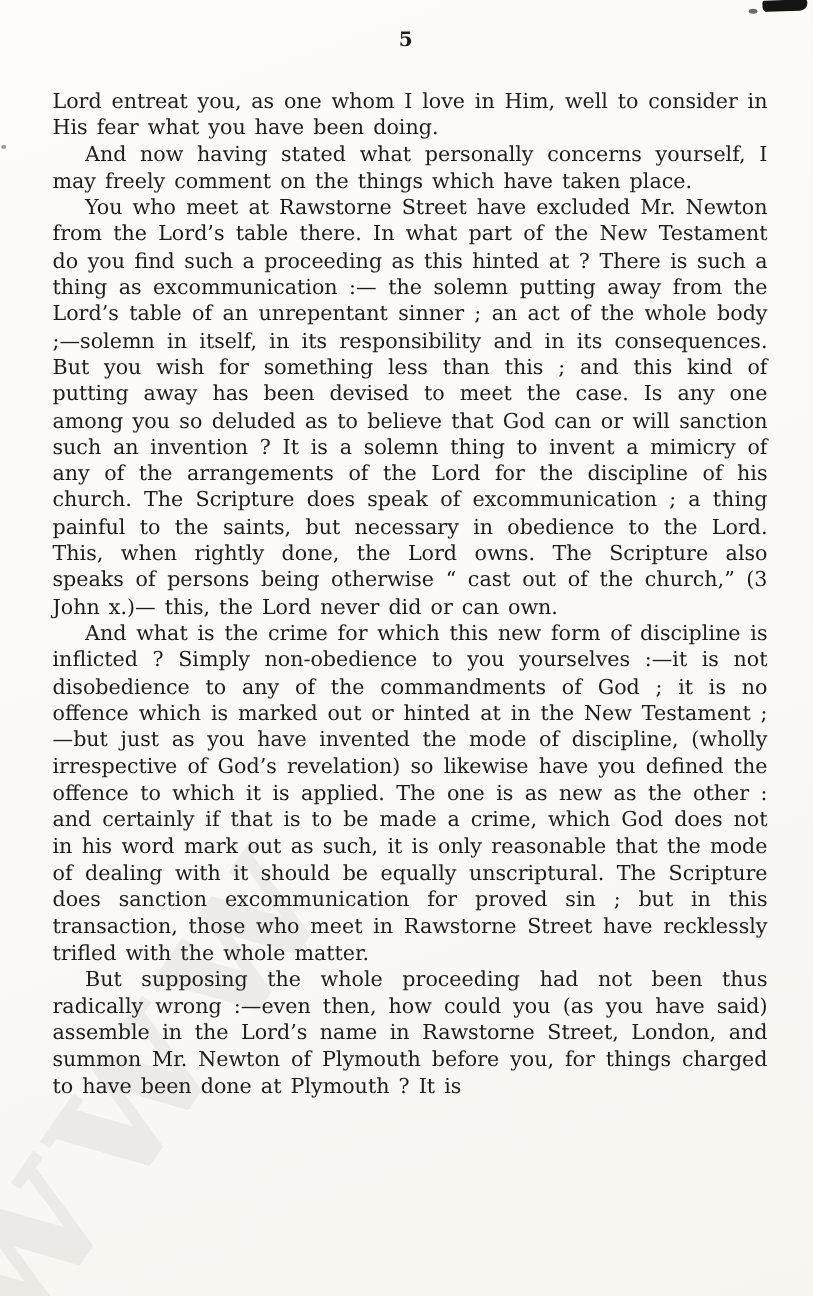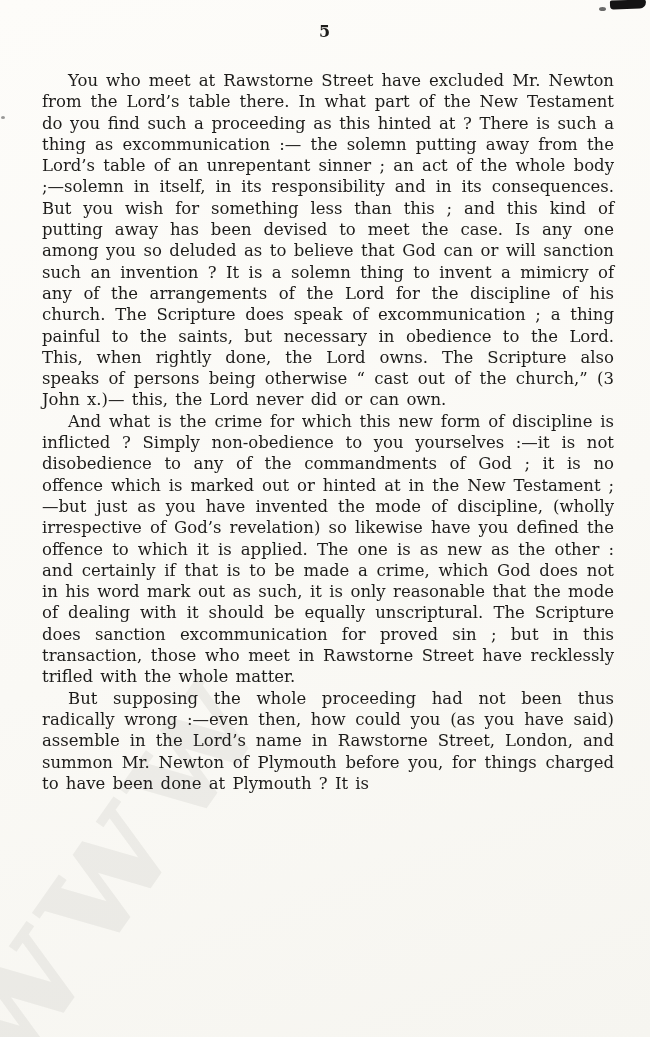--- a/index.html
+++ b/index.html
@@ -100,18 +100,20 @@
 
   <div class="watermark">www</div>
 
   <div class="artifact-top-right"></div>
   <div class="artifact-top-right-dot"></div>
   <div class="artifact-left-speck"></div>
 
   <div class="page-number">5</div>
 
   <div class="text-block">
+    <p>Lord entreat you, as one whom I love in Him, well to consider in His fear what you have been doing.</p>
+    <p class="indent">And now having stated what personally concerns yourself, I may freely comment on the things which have taken place.</p>
     <p class="indent">You who meet at Rawstorne Street have excluded Mr. Newton from the Lord’s table there.  In what part of the New Testament do you find such a proceeding as this hinted at ?  There is such a thing as excommunication :— the solemn putting away from the Lord’s table of an unrepentant sinner ; an act of the whole body ;—solemn in itself, in its responsibility and in its consequences.  But you wish for something less than this ; and this kind of putting away has been devised to meet the case.  Is any one among you so deluded as to believe that God can or will sanction such an invention ?  It is a solemn thing to invent a mimicry of any of the arrangements of the Lord for the discipline of his church.  The Scripture does speak of excommunication ; a thing painful to the saints, but necessary in obedience to the Lord.  This, when rightly done, the Lord owns.  The Scripture also speaks of persons being otherwise “ cast out of the church,” (3 John x.)— this, the Lord never did or can own.</p>
     <p class="indent">And what is the crime for which this new form of discipline is inflicted ?  Simply non-obedience to you yourselves :—it is not disobedience to any of the commandments of God ; it is no offence which is marked out or hinted at in the New Testament ;—but just as you have invented the mode of discipline, (wholly irrespective of God’s revelation) so likewise have you defined the offence to which it is applied.  The one is as new as the other : and certainly if that is to be made a crime, which God does not in his word mark out as such, it is only reasonable that the mode of dealing with it should be equally unscriptural.  The Scripture does sanction excommunication for proved sin ; but in this transaction, those who meet in Rawstorne Street have recklessly trifled with the whole matter.</p>
     <p class="indent">But supposing the whole proceeding had not been thus radically wrong :—even then, how could you (as you have said) assemble in the Lord’s name in Rawstorne Street, London, and summon Mr. Newton of Plymouth before you, for things charged to have been done at Plymouth ?  It is</p>
   </div>
 
 </div>
 
 </body></html>

